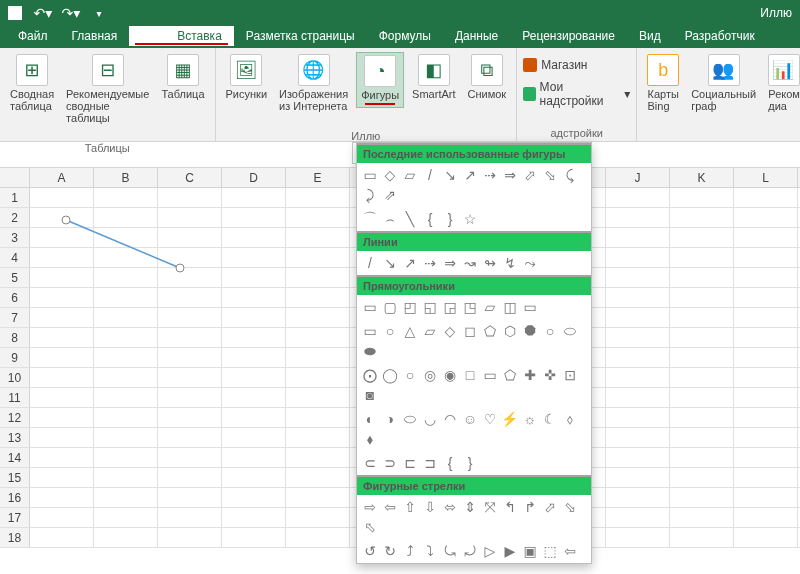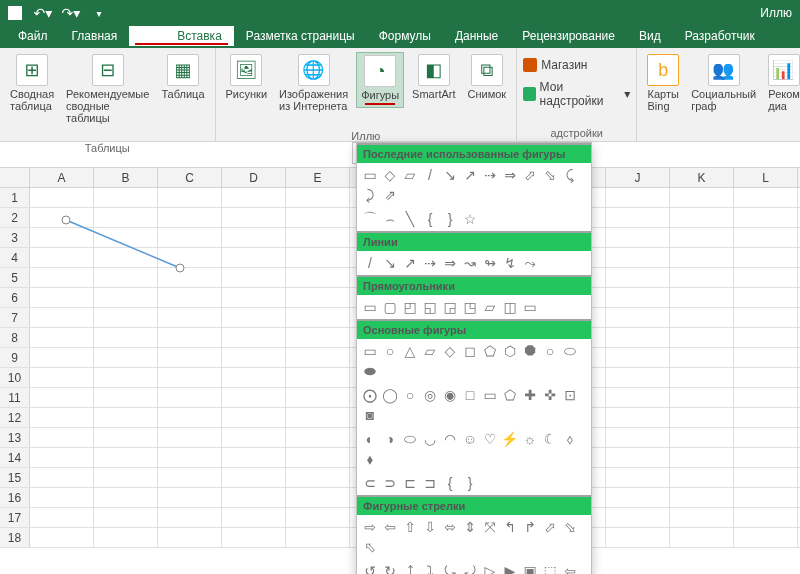--- a/index.html
+++ b/index.html
@@ -511,21 +511,20 @@
       <span>▭</span>
       <span>▢</span>
       <span>◰</span>
       <span>◱</span>
       <span>◲</span>
       <span>◳</span>
       <span>▱</span>
       <span>◫</span>
       <span>▭</span>
     </div>
-  <div class="hdr">Основные фигуры</div>
   <div class="gal">
       <span>▭</span>
       <span>○</span>
       <span>△</span>
       <span>▱</span>
       <span>◇</span>
       <span>◻</span>
       <span>⬠</span>
       <span>⬡</span>
       <span>⯃</span>

